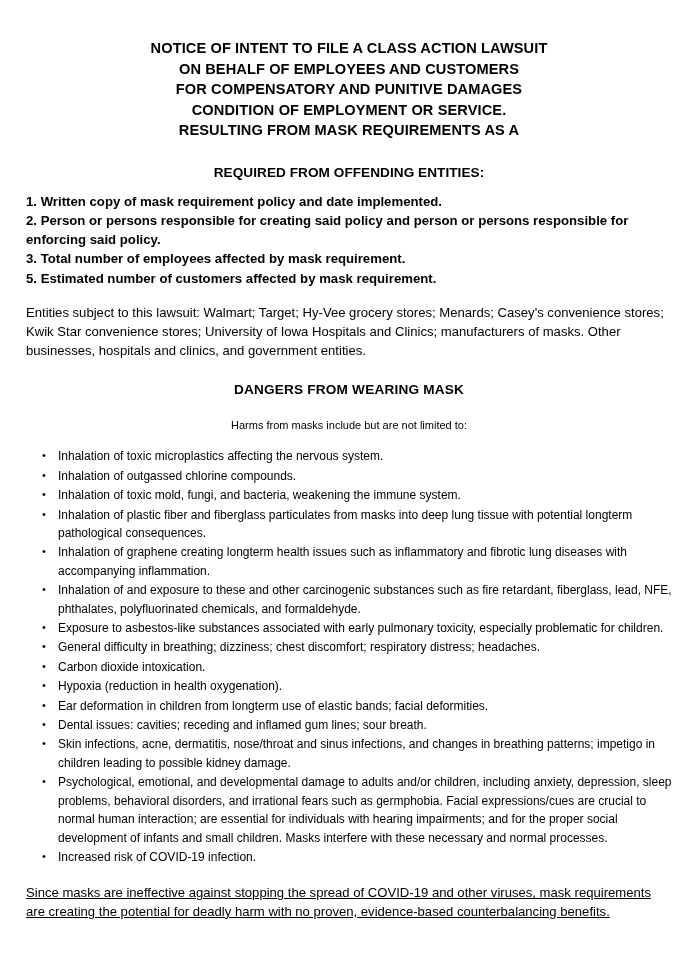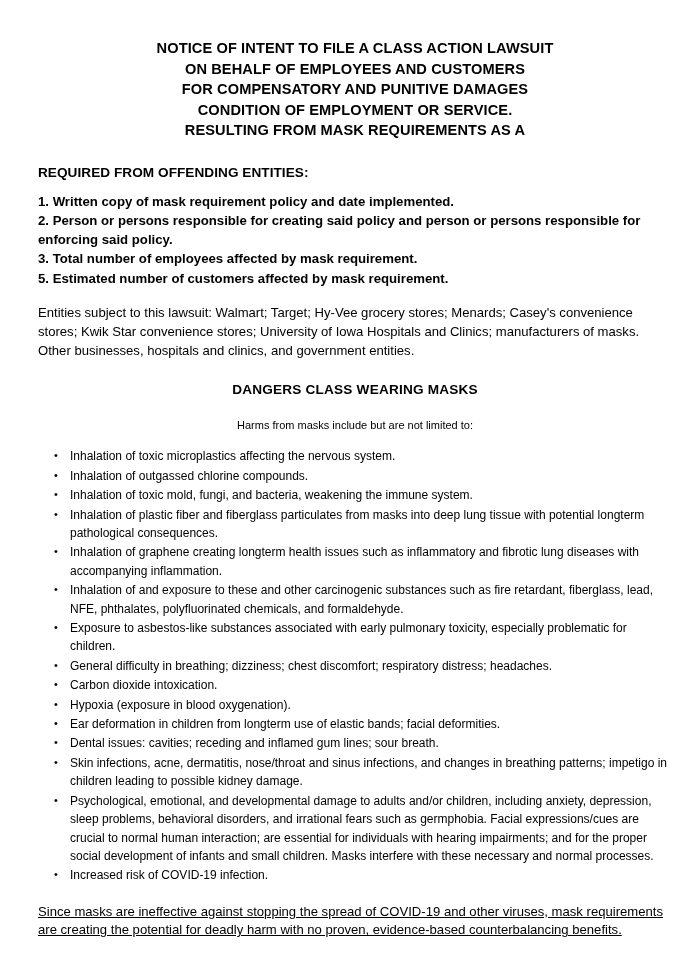--- a/index.html
+++ b/index.html
@@ -11,38 +11,39 @@
     width: 698px;
     height: 960px;
     font-family: "Liberation Sans", sans-serif;
     color: #000000;
     overflow: hidden;
   }
   .page {
     width: 698px;
     height: 876px;
     box-sizing: border-box;
-    padding: 38px 26px 10px 38px;
+    padding: 38px 26px 10px 26px;
     position: relative;
     border-radius: 12px;
   }
   .title-block {
     text-align: center;
     font-weight: bold;
     font-size: 14.6px;
     line-height: 20.5px;
     letter-spacing: 0.1px;
     margin-bottom: 24px;
   }
   .title-line { display: block; }
   .section-heading {
     font-weight: bold;
     font-size: 13.6px;
     margin: 0 0 13px 0;
     letter-spacing: 0.05px;
+    text-align: center;
   }
   .numbered-list {
     margin: 0 0 16px 0;
     padding: 0;
     list-style: none;
     font-weight: bold;
     font-size: 13.2px;
     line-height: 18.5px;
   }
   .numbered-list li {
@@ -111,35 +112,35 @@
 
   <ul class="numbered-list">
     <li>1. Written copy of mask requirement policy and date implemented.</li>
     <li>2. Person or persons responsible for creating said policy and person or persons responsible for enforcing said policy.</li>
     <li>3. Total number of employees affected by mask requirement.</li>
     <li>5. Estimated number of customers affected by mask requirement.</li>
   </ul>
 
   <p class="entities-para">Entities subject to this lawsuit: Walmart; Target; Hy-Vee grocery stores; Menards; Casey's convenience stores; Kwik Star convenience stores; University of Iowa Hospitals and Clinics; manufacturers of masks. Other businesses, hospitals and clinics, and government entities.</p>
 
-  <div class="dangers-heading">DANGERS CLASS WEARING MASKS</div>
+  <div class="dangers-heading">DANGERS FROM WEARING MASK</div>
 
   <p class="harms-intro">Harms from masks include but are not limited to:</p>
 
   <ul class="harms-list">
     <li>Inhalation of toxic microplastics affecting the nervous system.</li>
     <li>Inhalation of outgassed chlorine compounds.</li>
     <li>Inhalation of toxic mold, fungi, and bacteria, weakening the immune system.</li>
     <li>Inhalation of plastic fiber and fiberglass particulates from masks into deep lung tissue with potential longterm pathological consequences.</li>
     <li>Inhalation of graphene creating longterm health issues such as inflammatory and fibrotic lung diseases with accompanying inflammation.</li>
     <li>Inhalation of and exposure to these and other carcinogenic substances such as fire retardant, fiberglass, lead, NFE, phthalates, polyfluorinated chemicals, and formaldehyde.</li>
     <li>Exposure to asbestos-like substances associated with early pulmonary toxicity, especially problematic for children.</li>
     <li>General difficulty in breathing; dizziness; chest discomfort; respiratory distress; headaches.</li>
     <li>Carbon dioxide intoxication.</li>
-    <li>Hypoxia (exposure in blood oxygenation).</li>
+    <li>Hypoxia (reduction in health oxygenation).</li>
     <li>Ear deformation in children from longterm use of elastic bands; facial deformities.</li>
     <li>Dental issues: cavities; receding and inflamed gum lines; sour breath.</li>
     <li>Skin infections, acne, dermatitis, nose/throat and sinus infections, and changes in breathing patterns; impetigo in children leading to possible kidney damage.</li>
     <li>Psychological, emotional, and developmental damage to adults and/or children, including anxiety, depression, sleep problems, behavioral disorders, and irrational fears such as germphobia. Facial expressions/cues are crucial to normal human interaction; are essential for individuals with hearing impairments; and for the proper social development of infants and small children. Masks interfere with these necessary and normal processes.</li>
     <li>Increased risk of COVID-19 infection.</li>
   </ul>
 
   <p class="closing-para">Since masks are ineffective against stopping the spread of COVID-19 and other viruses, mask requirements are creating the potential for deadly harm with no proven, evidence-based counterbalancing benefits.</p>
 
 </div>

